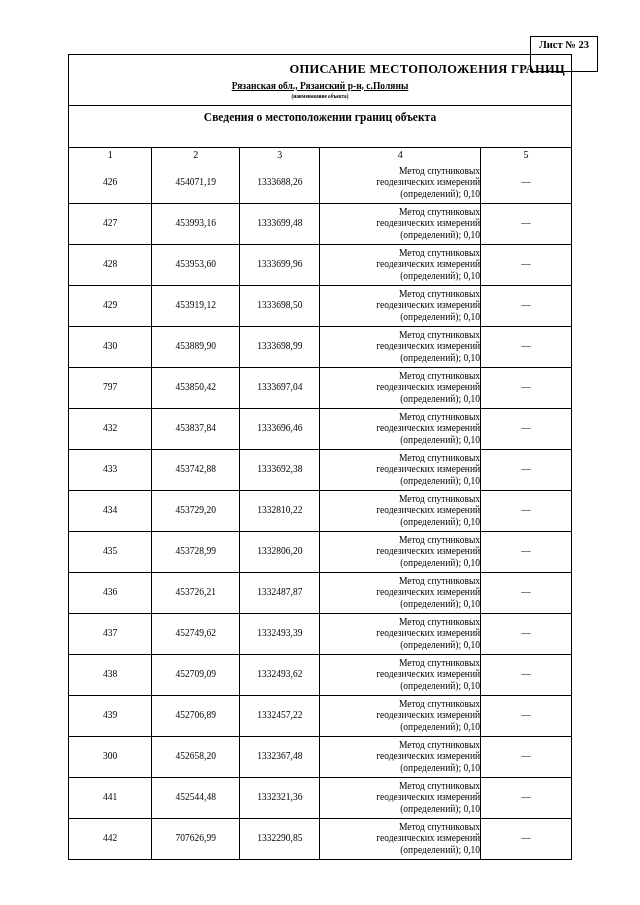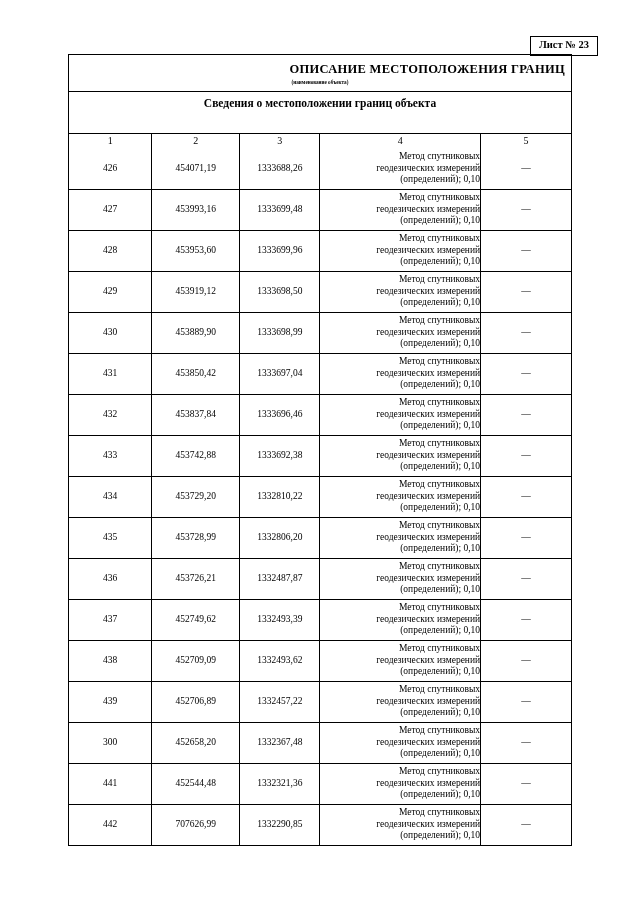--- a/index.html
+++ b/index.html
@@ -19,21 +19,21 @@
     left: 0;
     top: 0;
     width: 640px;
     height: 905px;
   }
   .sheet-label {
     position: absolute;
     right: 42px;
     top: 36px;
     border: 1px solid #000;
-    padding: 1px 8px 4px 8px;
+    padding: 1px 8px 20px 8px;
     font-size: 10.5px;
     font-weight: bold;
     line-height: 1.25;
     background: #fff;
   }
   .doc {
     position: absolute;
     left: 68px;
     top: 54px;
     width: 504px;
@@ -134,20 +134,21 @@
 <body>
 
 <div class="page">
 
   <div class="sheet-label">Лист № 23</div>
 
   <div class="doc">
 
     <div class="title-block">
       <div class="title-main">ОПИСАНИЕ МЕСТОПОЛОЖЕНИЯ ГРАНИЦ</div>
+      <div class="title-sub">Рязанская обл., Рязанский р-н, с.Поляны</div>
       <div class="title-note">(наименование объекта)</div>
     </div>
 
     <div class="section-block">
       <div class="section-title">Сведения о местоположении границ объекта</div>
     </div>
 
     <table class="grid">
       <colgroup>
         <col class="c1">
@@ -215,21 +216,21 @@
             <td class="x">453889,90</td>
             <td class="y">1333698,99</td>
             <td class="method">
               <span class="method-line">Метод спутниковых</span>
               <span class="method-line">геодезических измерений</span>
               <span class="method-line">(определений); 0,10</span>
             </td>
             <td class="desc5">—</td>
           </tr>
           <tr>
-            <td class="num">431</td>
+            <td class="num">797</td>
             <td class="x">453850,42</td>
             <td class="y">1333697,04</td>
             <td class="method">
               <span class="method-line">Метод спутниковых</span>
               <span class="method-line">геодезических измерений</span>
               <span class="method-line">(определений); 0,10</span>
             </td>
             <td class="desc5">—</td>
           </tr>
           <tr>

